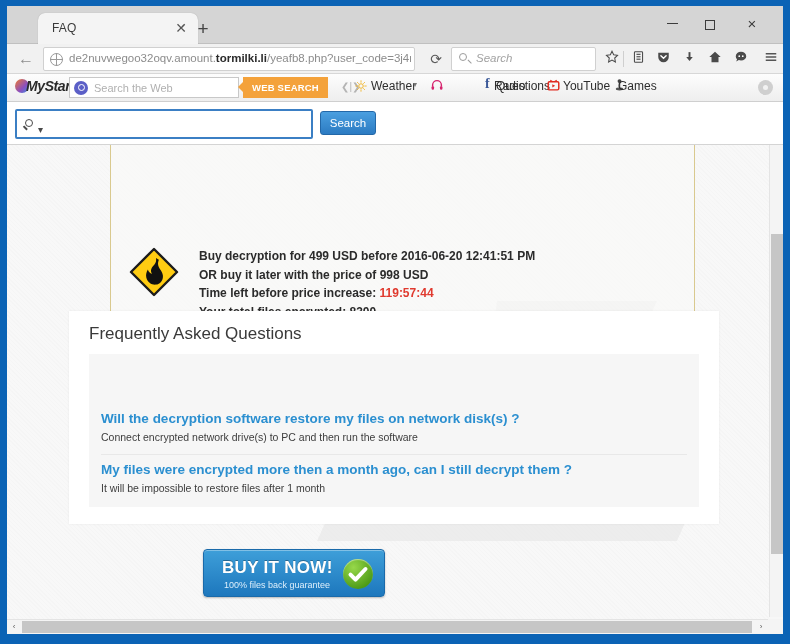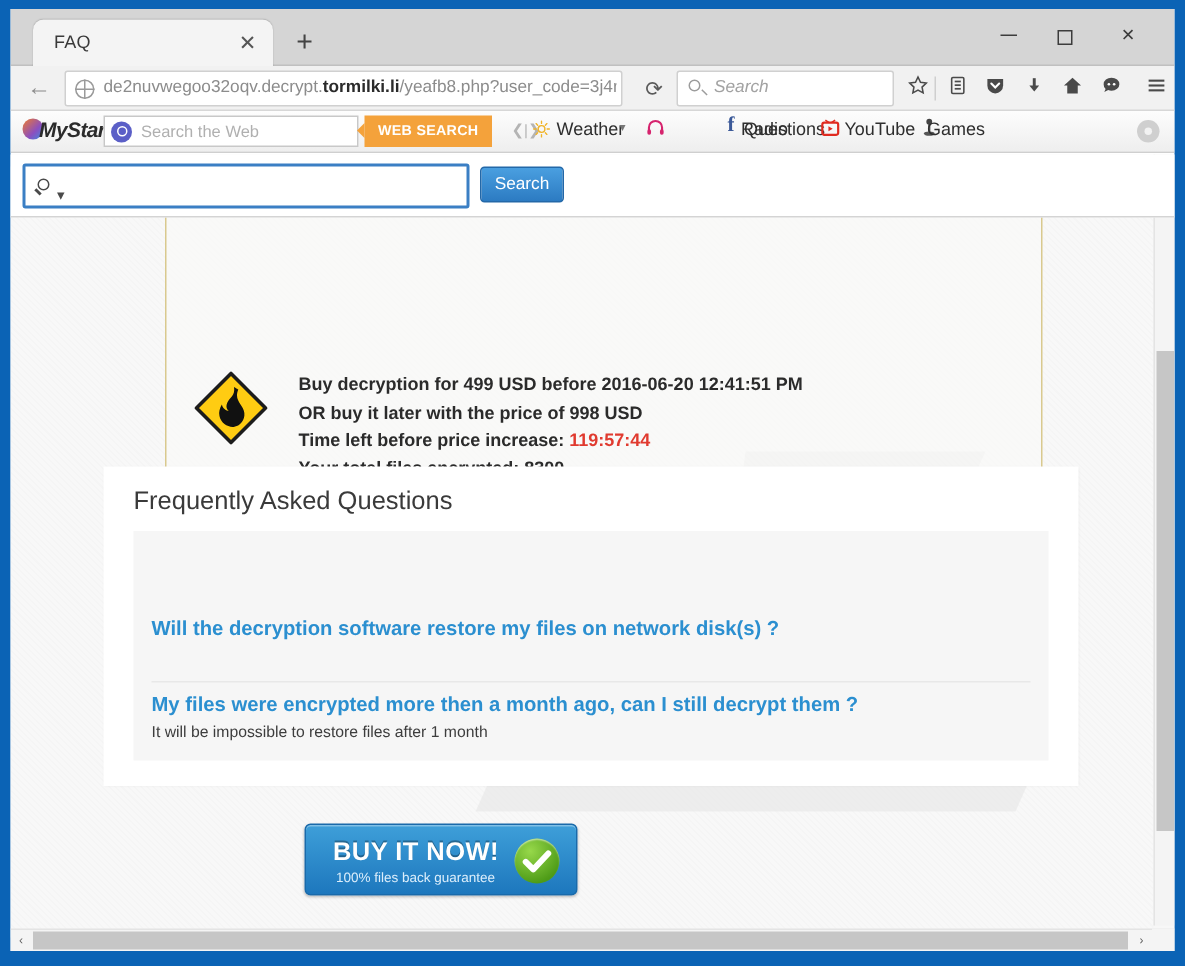--- a/index.html
+++ b/index.html
@@ -28,21 +28,21 @@
 
   
   #tabstrip {
     position: relative;
     height: 38px;
     background: #d5d5d5;
     border-bottom: 1px solid #c0c0c0;
   }
   #tab-faq {
     position: absolute;
-    left: 15px; top: 7px;
+    left: 31px; top: 7px;
     width: 160px; height: 31px;
     background: #f4f4f4;
     border-radius: 7px 7px 0 0;
     box-shadow: 0 0 1px rgba(0,0,0,.25);
   }
   #tab-faq .tab-label {
     position: absolute;
     left: 14px; top: 8px;
     font-size: 12px;
     color: #3a3a3a;
@@ -538,21 +538,21 @@
       <div class="wctl" id="wctl-min"><span class="dash"></span></div>
       <div class="wctl" id="wctl-max"><span class="box"></span></div>
       <div class="wctl" id="wctl-close">×</div>
     </div>
 
     <div id="navbar">
       <div id="nav-back">←</div>
 
       <div id="urlbar">
         <span id="globe-icon"></span>
-        <span id="url-text"><span>de2nuvwegoo32oqv.decrypt.</span><b>tormilki.li</b><span>/yeafb8.php?user_code=3j4nl09&amp;</span></span>
+        <span id="url-text"><span>de2nuvwegoo32oqv.amount.</span><b>tormilki.li</b><span>/yeafb8.php?user_code=3j4nl09&amp;</span></span>
       </div>
 
       <div id="reload-btn">⟳</div>
 
       <div id="searchbox">
         <span class="mag"></span>
         <span id="search-placeholder">Search</span>
       </div>
 
       <div class="navicon" id="icon-bookmark">
@@ -691,20 +691,21 @@
                 </svg>
             </span>
           </div>
         </div>
 
         <div id="faq-panel">
           <div id="faq-title">Frequently Asked Questions</div>
           <div id="faq-list">
             <div class="faq-item" id="faq-item-1">
               <div class="faq-q">Will the decryption software restore my files on network disk(s) ?</div>
+              <div class="faq-a">Connect encrypted network drive(s) to PC and then run the software</div>
             </div>
             <div class="faq-item" id="faq-item-2">
               <div class="faq-q">My files were encrypted more then a month ago, can I still decrypt them ?</div>
               <div class="faq-a">It will be impossible to restore files after 1 month</div>
             </div>
           </div>
         </div>
 
         <div class="buy-btn" id="buy-btn-bottom">
           <span class="big">BUY IT NOW!</span>

